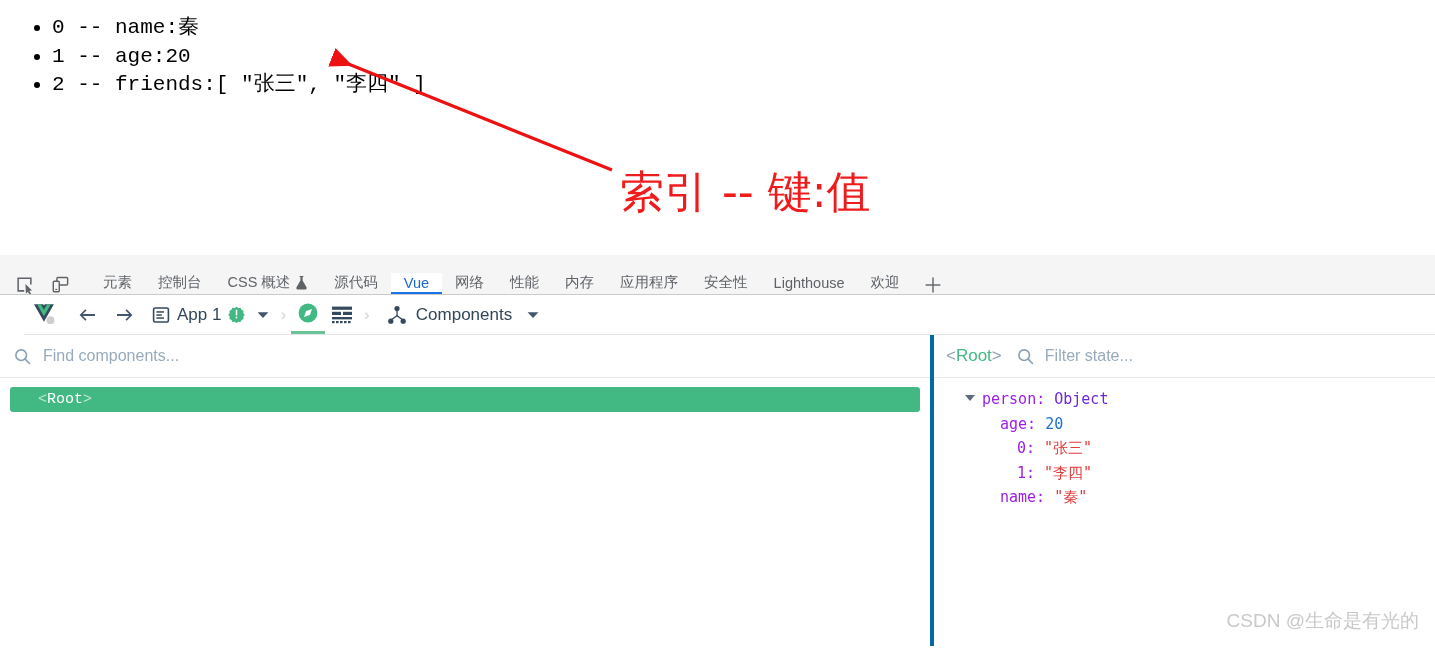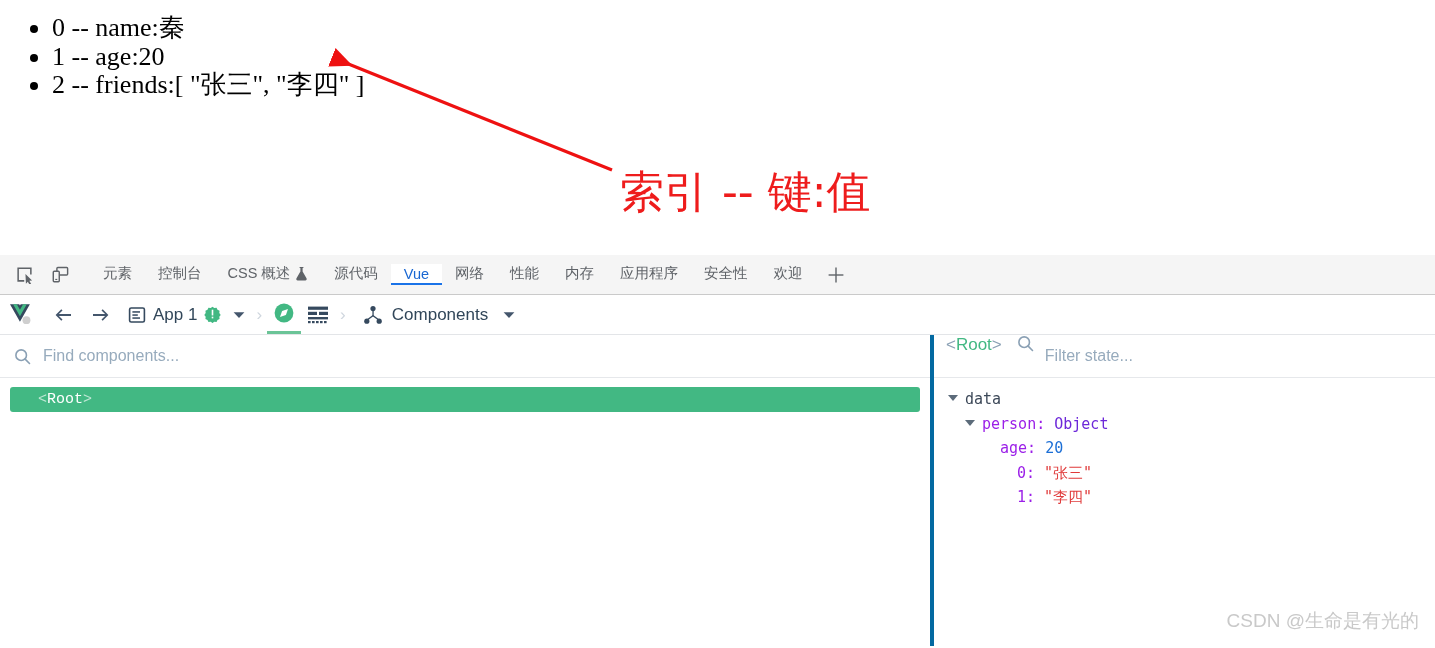--- a/index.html
+++ b/index.html
@@ -12,23 +12,23 @@
   }
 
   
   #page-region{position:absolute;left:0;top:0;width:1435px;height:255px;background:#fff;overflow:hidden;}
 
   .bullet-list{
     list-style:disc;
     margin:0;
     padding:14px 0 0 52px;
     color:#000;
-    font-size:26px;
+    font-size:21px;
     line-height:28.5px;
-    font-family:Liberation Serif, serif;
+    font-family:Liberation Mono, monospace;
   }
   .bullet-list li{margin:0;padding:0;}
 
   .annotation-text{
     position:absolute;
     left:620px;top:166px;
     color:#ee1c1c;
     font-size:44px;
     line-height:52px;
     white-space:nowrap;
@@ -38,21 +38,21 @@
 
   #arrow-svg{position:absolute;left:320px;top:40px;width:310px;height:145px;pointer-events:none;}
 
   
   #devtools{position:absolute;left:0;top:255px;width:1435px;height:393px;background:#fff;}
 
   .dt-tabbar{
     height:40px;
     background:#f5f5f5;
     border-bottom:1px solid #cacaca;
-    display:flex;align-items:center;
+    display:flex;align-items:flex-end;
     font-size:14.5px;
     color:#5f6368;
     box-sizing:border-box;
   }
   .dt-icnbtn{
     width:36px;display:flex;align-items:center;justify-content:center;
     flex:0 0 auto;
   }
   .dt-icnbtn:first-child{margin-left:6px;}
   .tabsep{width:12px;flex:0 0 auto;}
@@ -73,20 +73,21 @@
   }
   .dt-plus{display:flex;align-items:center;justify-content:center;width:40px;flex:0 0 auto;color:#5f6368;}
 
   
   .vue-toolbar{
     height:40px;background:#fff;border-bottom:1px solid #e3e5e8;
     display:flex;align-items:center;
     box-sizing:border-box;
     color:#314659;
     font-size:16px;
+    margin-left:24px;
   }
   .vt-item{display:flex;align-items:center;justify-content:center;flex:0 0 auto;}
   .vt-nav{width:38px;height:38px;color:#44566c;}
   .vt-app{
     display:flex;align-items:center;gap:7px;padding:0 6px 0 8px;flex:0 0 auto;color:#314659;
   }
   .vt-crumbsep{color:#cfd6de;font-size:17px;padding:0 5px;flex:0 0 auto;}
   .vt-tabicon{
     width:34px;height:38px;display:flex;align-items:center;justify-content:center;flex:0 0 auto;
     box-sizing:border-box;
@@ -116,21 +117,21 @@
     display:flex;align-items:center;
     padding-left:28px;
     font-family:"Liberation Mono","DejaVu Sans Mono",monospace;
     font-size:15px;
   }
   .root-pill .brk{color:#bfe7d5;}
   .root-pill .nm{color:#ffffff;}
 
   
   .state-head{
-    height:43px;display:flex;gap:9px;
+    height:43px;display:flex;align-items:center;gap:9px;
     padding-left:12px;border-bottom:1px solid #e6e8eb;box-sizing:border-box;
   }
   .state-root{font-size:17px;font-family:"Liberation Sans","DejaVu Sans",sans-serif;}
   .state-root .brk{color:#8aa0b4;}
   .state-root .nm{color:#42b883;}
   .state-head input{
     border:0;outline:0;background:transparent;font-size:16px;color:#3b82f6;width:70%;
     font-family:"Liberation Sans","DejaVu Sans",sans-serif;
   }
   .state-head input::placeholder{color:#97abbd;}
@@ -229,20 +230,23 @@
           <span>性能</span>
         </div>
         <div class="dt-tab">
           <span>内存</span>
         </div>
         <div class="dt-tab">
           <span>应用程序</span>
         </div>
         <div class="dt-tab">
           <span>安全性</span>
+        </div>
+        <div class="dt-tab">
+          <span>Lighthouse</span>
         </div>
         <div class="dt-tab">
           <span>欢迎</span>
         </div>
       </div>
     <div class="dt-plus">
       <svg width="18" height="18" viewBox="0 0 18 18">
           <path d="M8.3 1.6h1.4v14.8H8.3z" fill="#5f6368"></path>
           <path d="M1.6 8.3h14.8v1.4H1.6z" fill="#5f6368"></path>
         </svg>
@@ -357,23 +361,23 @@
         <span class="state-root"><span class="brk">&lt;</span><span class="nm">Root</span><span class="brk">&gt;</span></span>
         <span style="display:flex;margin-left:6px;">
           <svg width="17" height="17" viewBox="0 0 18 18" style="display:block">
             <circle cx="7.6" cy="7.6" r="5.6" fill="none" stroke="#8aa0b4" stroke-width="1.7"></circle>
             <path d="M11.8 11.8l4.6 4.6" stroke="#8aa0b4" stroke-width="1.7" stroke-linecap="round"></path>
           </svg>
         </span>
         <input type="text" placeholder="Filter state..." style="">
       </div>
       <div class="state-body" id="state-rows">
-          <div class="srow" style="padding-left: 14px;"><span class="caret"></span><span class="k-plain">data</span></div>
           <div class="srow" style="padding-left: 31px;"><span class="caret"></span><span class="k-prop">person: </span><span class="v-type">Object</span></div>
           <div class="srow" style="padding-left: 48px;"><span style="display: inline-block; width: 18px;"></span><span class="k-prop">age: </span><span class="v-num">20</span></div>
           <div class="srow" style="padding-left: 65px;"><span style="display: inline-block; width: 18px;"></span><span class="k-prop">0: </span><span class="v-str">"张三"</span></div>
           <div class="srow" style="padding-left: 65px;"><span style="display: inline-block; width: 18px;"></span><span class="k-prop">1: </span><span class="v-str">"李四"</span></div>
+          <div class="srow" style="padding-left: 48px;"><span style="display: inline-block; width: 18px;"></span><span class="k-prop">name: </span><span class="v-str">"秦"</span></div>
         </div>
       <div class="watermark">CSDN @生命是有光的</div>
     </div>
 
   </div>
 </div>
 
 </body></html>

